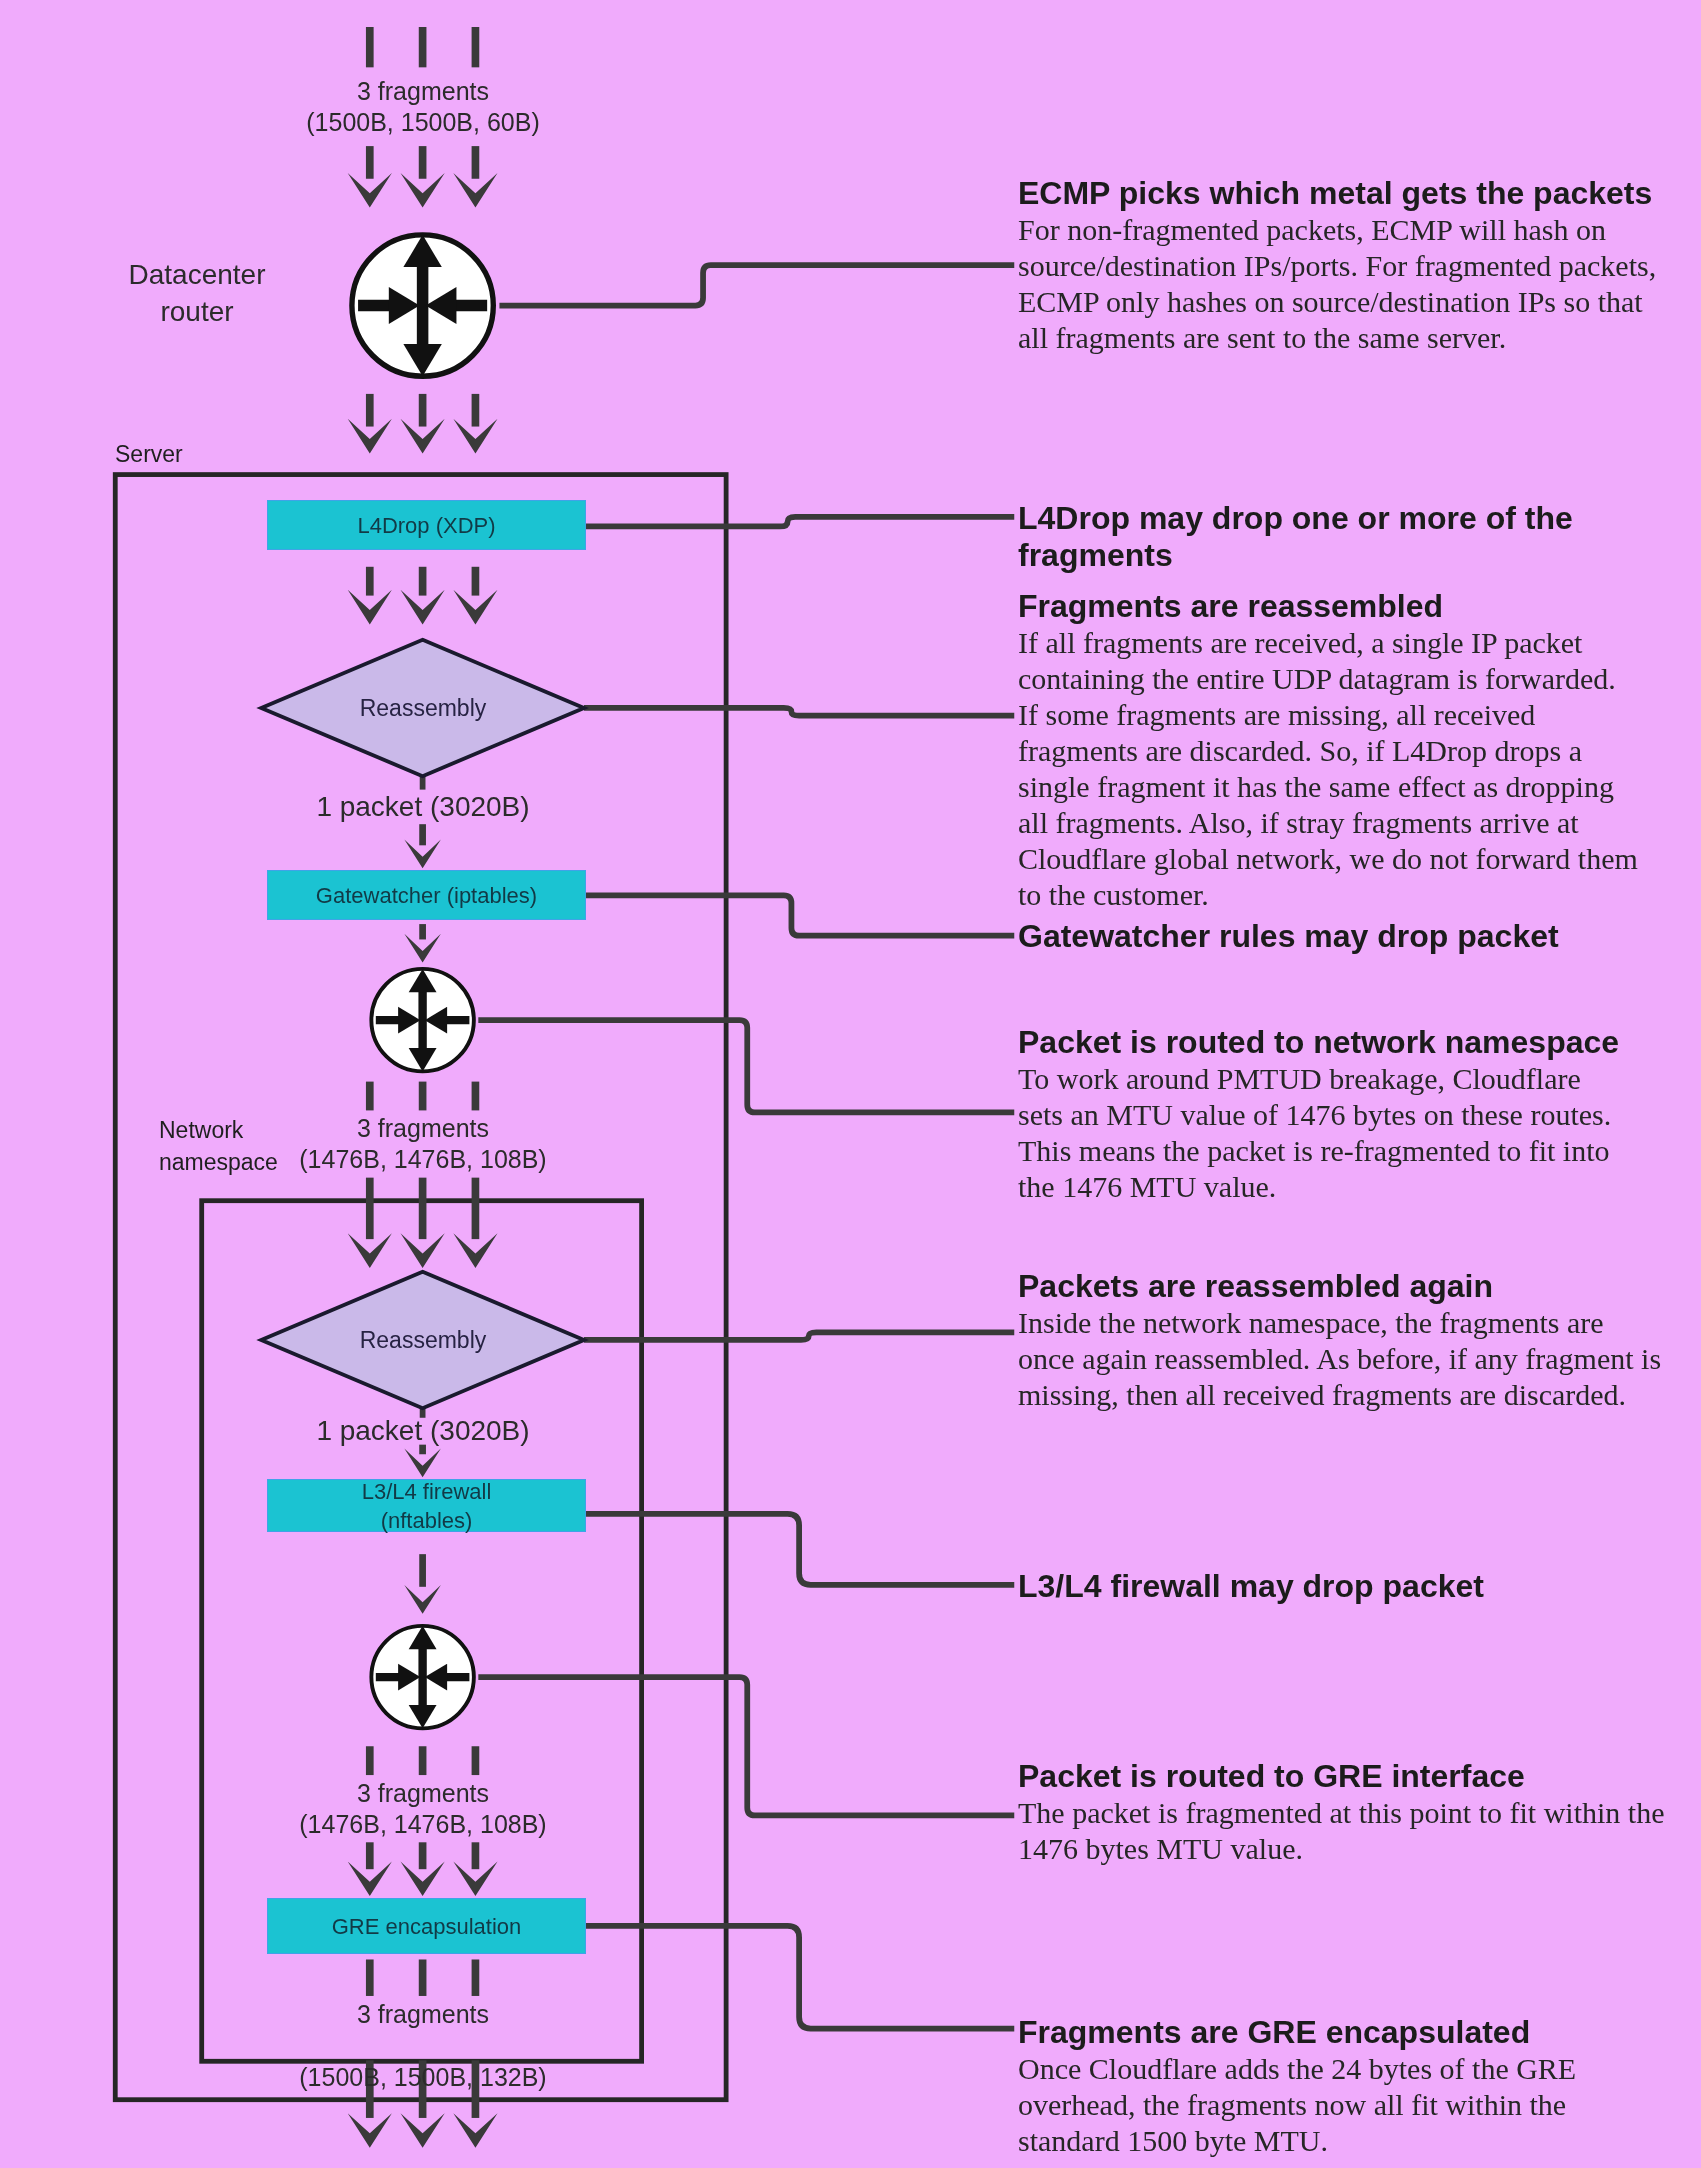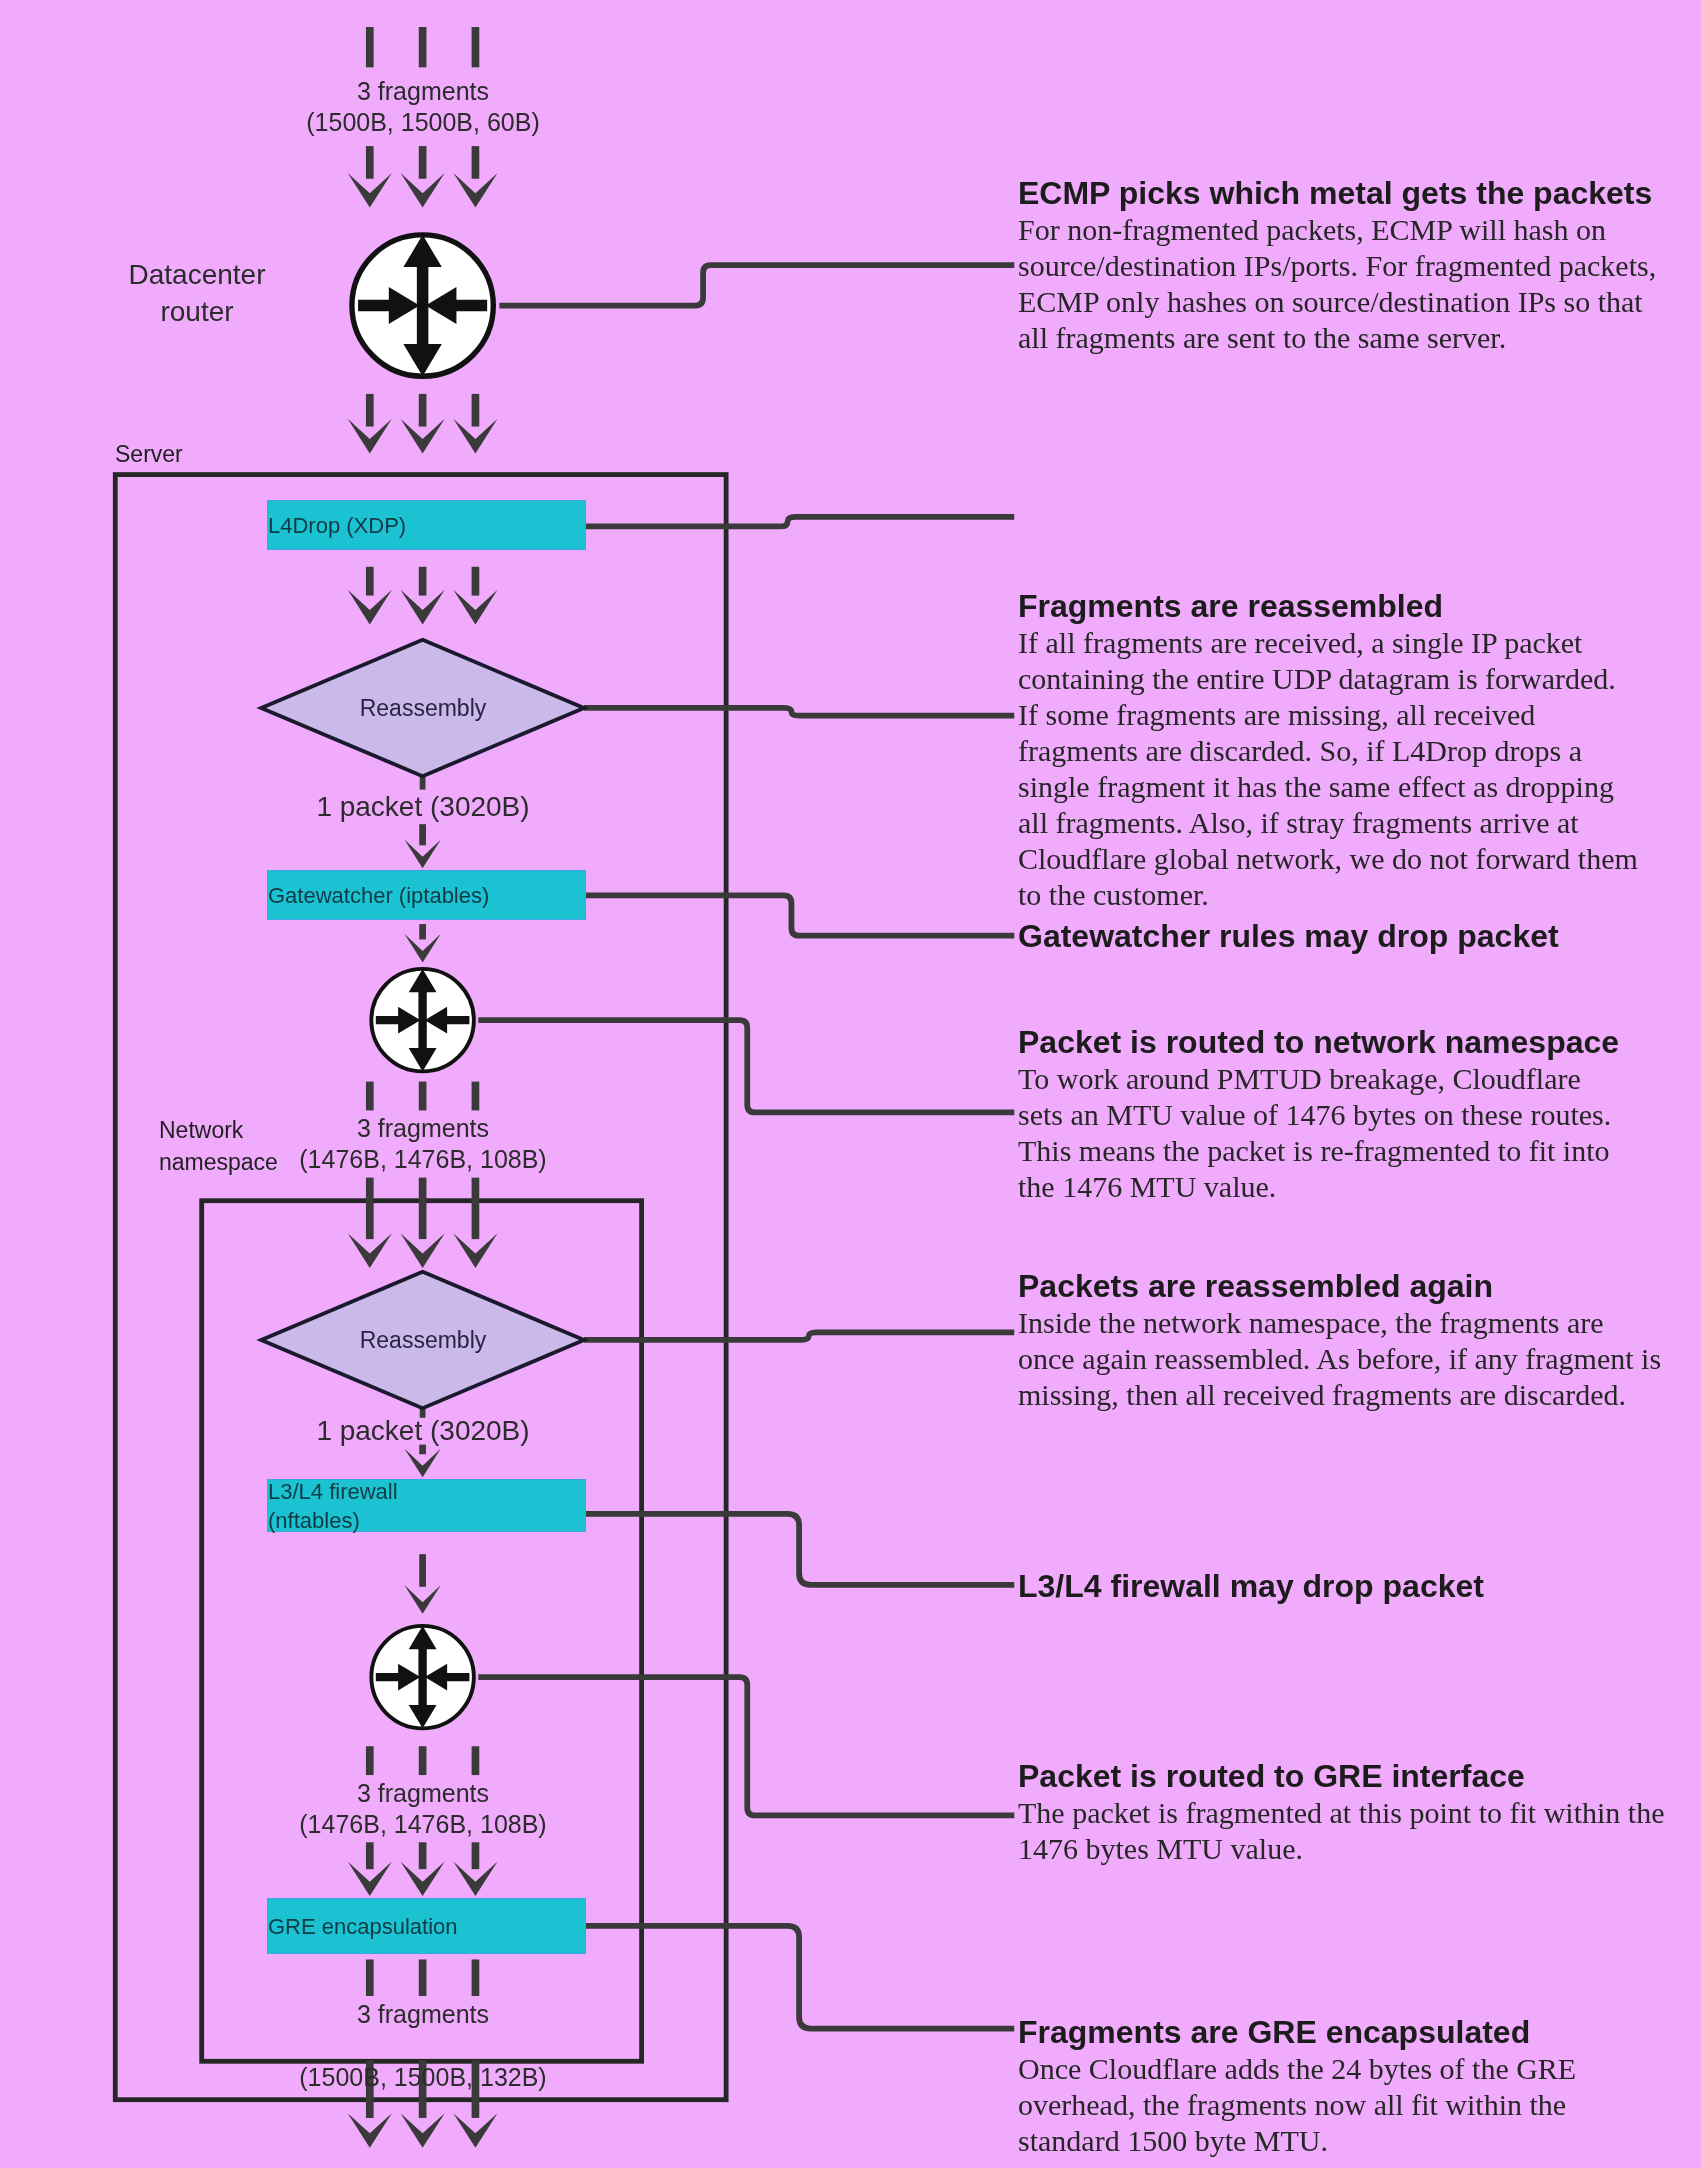--- a/index.html
+++ b/index.html
@@ -15,21 +15,21 @@
   html,body{margin:0;padding:0;background:#ffffff;}
   body{font-family:"Liberation Sans", sans-serif;color:var(--ink);}
   #stage{position:relative;width:1701px;height:2168px;background:#f0abfc;overflow:hidden;}
   #diagram-svg{position:absolute;left:0;top:0;}
   .abs{position:absolute;}
   .ctr{text-align:center;}
   .flow-label{font-size:25px;line-height:29px;color:#2b2b2b;}
   .big-label{font-size:28px;line-height:33px;color:#2b2b2b;}
   .box-label{font-size:22px;line-height:29px;color:var(--node-text);}
   .cyan-box{background:var(--node-fill);border:1.9px solid var(--node-border);
-    display:flex;flex-direction:column;align-items:flex-start;justify-content:center;
+    display:flex;flex-direction:column;align-items:center;justify-content:center;
     box-sizing:border-box;}
   .diamond-label{font-size:23px;color:#272343;}
   .zone-label{font-size:23px;line-height:32px;color:#1f1f1f;}
   .ann{position:absolute;}
   .ann .t{font-weight:bold;font-size:32px;line-height:37px;color:#1c1c1c;}
   .ann .b{font-size:30px;line-height:36px;color:#262626;font-family:Liberation Serif, serif;}
 </style>
 </head>
 <body>
 
@@ -220,20 +220,23 @@
 </div>
 
 <div class="abs flow-label ctr" style="left:255px;top:2000px;width:336px;">3 fragments</div>
 <div class="abs flow-label ctr" style="left:255px;top:2031px;width:336px;margin-top:32px;">(1500B, 1500B, 132B)</div>
 
 <div class="ann" style="left:1018px;top:175px;width:648px;">
   <div class="t">ECMP picks which metal gets the packets</div>
   <div class="b">For non-fragmented packets, ECMP will hash on source/destination IPs/ports. For fragmented packets, ECMP only hashes on source/destination IPs so that all fragments are sent to the same server.</div>
 </div>
 
+<div class="ann" style="left:1018px;top:500px;width:672px;">
+  <div class="t">L4Drop may drop one or more of the fragments</div>
+</div>
 
 <div class="ann" style="left:1018px;top:588px;width:620px;">
   <div class="t">Fragments are reassembled</div>
   <div class="b">If all fragments are received, a single IP packet containing the entire UDP datagram is forwarded. If some fragments are missing, all received fragments are discarded. So, if L4Drop drops a single fragment it has the same effect as dropping all fragments. Also, if stray fragments arrive at Cloudflare global network, we do not forward them to the customer.</div>
 </div>
 
 <div class="ann" style="left:1018px;top:918px;width:672px;">
   <div class="t">Gatewatcher rules may drop packet</div>
 </div>
 

